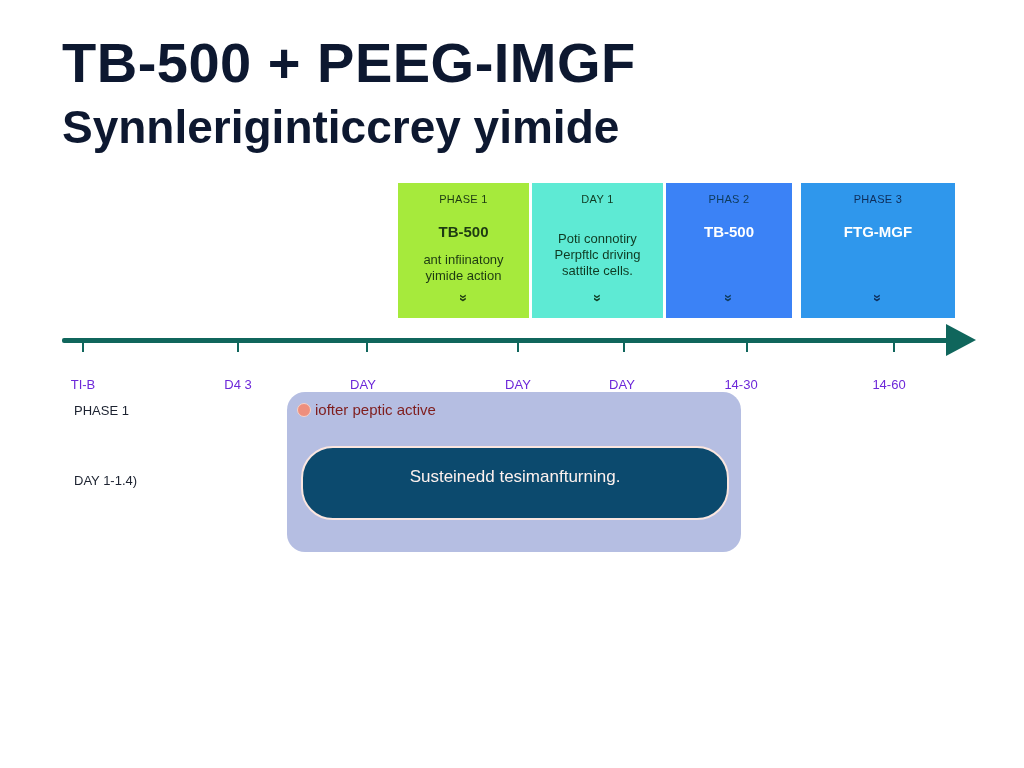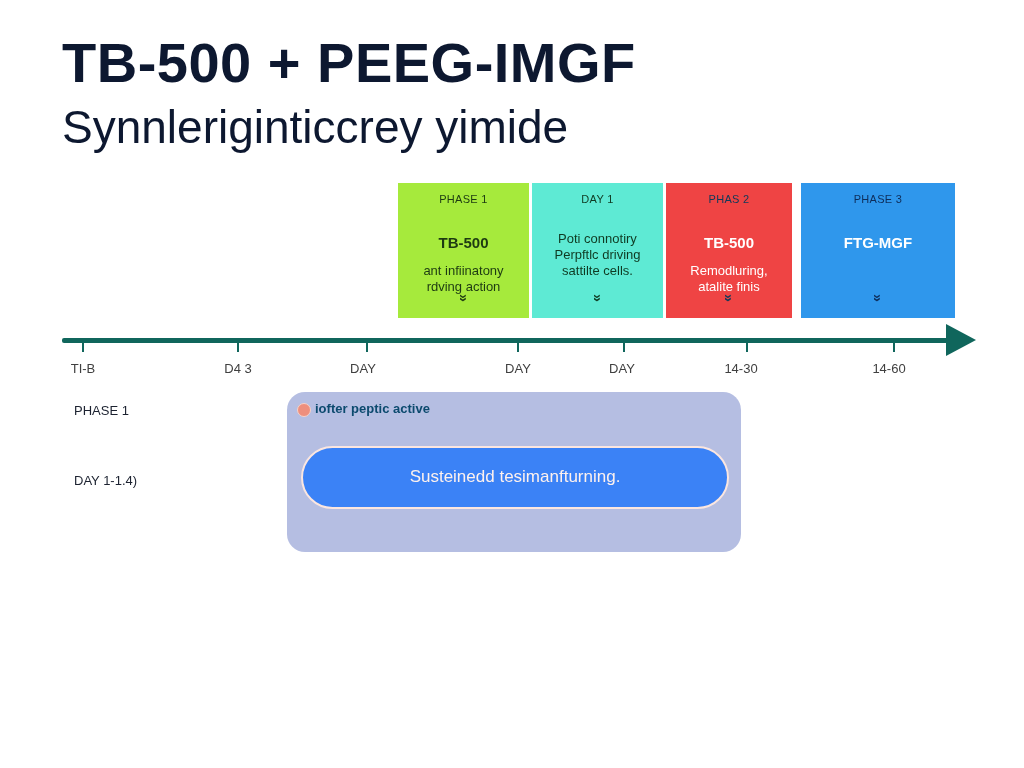--- a/index.html
+++ b/index.html
@@ -1,68 +1,64 @@
 <!DOCTYPE html>
 <html><head>
 <meta charset="utf-8">
 <style>
   html, body { margin:0; padding:0; }
   body { width:1024px; height:768px; background:#ffffff; position:relative; overflow:hidden;
          font-family:"Liberation Sans", sans-serif; color:#0f1a2e; }
   .title1 { position:absolute; left:62px; top:30px; font-size:56px; font-weight:bold; letter-spacing:0.5px; color:#0d1830; white-space:pre;text-align:center; }
-  .title2 { position:absolute; left:62px; top:100px; font-size:46px; font-weight:normal; color:#0d1830; white-space:pre; }
+  .title2 { position:absolute; left:62px; top:100px; font-size:46px; font-weight:bold; color:#0d1830; white-space:pre; }
   .card { position:absolute; top:183px; height:135px; text-align:center; box-sizing:border-box; padding-top:10px; }
   .card .hdr { font-size:11px; letter-spacing:0.3px; }
-  .card .name { font-size:15px; font-weight:bold; margin-top:29px; }
+  .card .name { font-size:15px; font-weight:bold; margin-top:18px; }
   .card .desc { font-size:13px; line-height:16px; margin-top:12px; }
   .card .desc.nobold { margin-top:26px; }
   .card .chev { position:absolute; left:0; right:0; bottom:12px; font-size:14px; font-weight:bold; }
   .axis-line { position:absolute; left:62px; top:338px; width:900px; height:5px; background:#10665c; border-radius:2px; }
   .axis-arrow { position:absolute; left:946px; top:324px; width:0; height:0; border-top:16px solid transparent; border-bottom:16px solid transparent; border-left:30px solid #10665c; }
   .tick { position:absolute; top:338px; width:2px; height:14px; background:#10665c; }
-  .tick-label { position:absolute; top:361px; font-size:13px; color:#404040; transform:translateX(-50%); white-space:nowrap; }
+  .tick-label { position:absolute; top:377px; font-size:13px; color:#6d28d9; transform:translateX(-50%); white-space:nowrap; }
   .row-label { position:absolute; left:74px; font-size:13px; color:#1c2230; }
   .panel { position:absolute; left:287px; top:392px; width:454px; height:160px; background:#b5bee2; border-radius:18px; }
   .dot { position:absolute; left:10px; top:11px; width:12px; height:12px; border-radius:50%; background:#ee8f7d; border:1px solid #f6d2c8; }
-  .panel-text { position:absolute; left:28px; top:9px; font-size:13px; color:#0c4a6e;font-weight:bold; }
-  .pill { position:absolute; left:14px; top:54px; width:428px; height:63px; background:#3b82f6; border:2px solid #fbe6e0; border-radius:32px; box-sizing:border-box; text-align:center; line-height:58px; font-size:17px; color:#fdf1ee; }
+  .panel-text { position:absolute; left:28px; top:9px; font-size:15px; color:#7f1d1d; }
+  .pill { position:absolute; left:14px; top:54px; width:428px; height:74px; background:#0c4a6e; border:2px solid #fbe6e0; border-radius:32px; box-sizing:border-box; text-align:center; line-height:58px; font-size:17px; color:#fdf1ee; }
 </style>
 </head>
 <body>
 
 <div class="title1">TB-500 + PEEG-IMGF</div>
 <div class="title2">Synnleriginticcrey yimide</div>
 
 <div class="card" style="left:398px;width:131px;background:#a6ea3c;color:#1d3a12;">
   <div class="hdr">PHASE 1</div>
   <div class="name">TB-500</div>
   <div class="desc">
     <div>ant infiinatony</div>
-    <div>rdving action</div>
+    <div>yimide action</div>
   </div>
   <div class="chev" style="transform:rotate(90deg);">»</div>
 </div>
 
 <div class="card" style="left:532px;width:131px;background:#5eead4;color:#0f3a22;">
   <div class="hdr">DAY 1</div>
   <div class="desc nobold">
     <div>Poti connotiry</div>
     <div>Perpftlc driving</div>
     <div>sattilte cells.</div>
   </div>
   <div class="chev" style="transform:rotate(90deg);">»</div>
 </div>
 
-<div class="card" style="left:666px;width:126px;background:#ef4444;color:#ffffff;">
+<div class="card" style="left:666px;width:126px;background:#3b82f6;color:#ffffff;">
   <div class="hdr" style="color:#0e3a5a;">PHAS 2</div>
   <div class="name">TB-500</div>
-  <div class="desc">
-    <div>Remodluring,</div>
-    <div>atalite finis</div>
-  </div>
   <div class="chev" style="transform:rotate(90deg);color:#0e3a5a;">»</div>
 </div>
 
 <div class="card" style="left:801px;width:154px;background:#2f97ec;color:#ffffff;">
   <div class="hdr" style="color:#0e2d5a;">PHASE 3</div>
   <div class="name">FTG-MGF</div>
   <div class="chev" style="transform:rotate(90deg);color:#0e2d5a;">»</div>
 </div>
 
 <div class="axis-line"></div>

